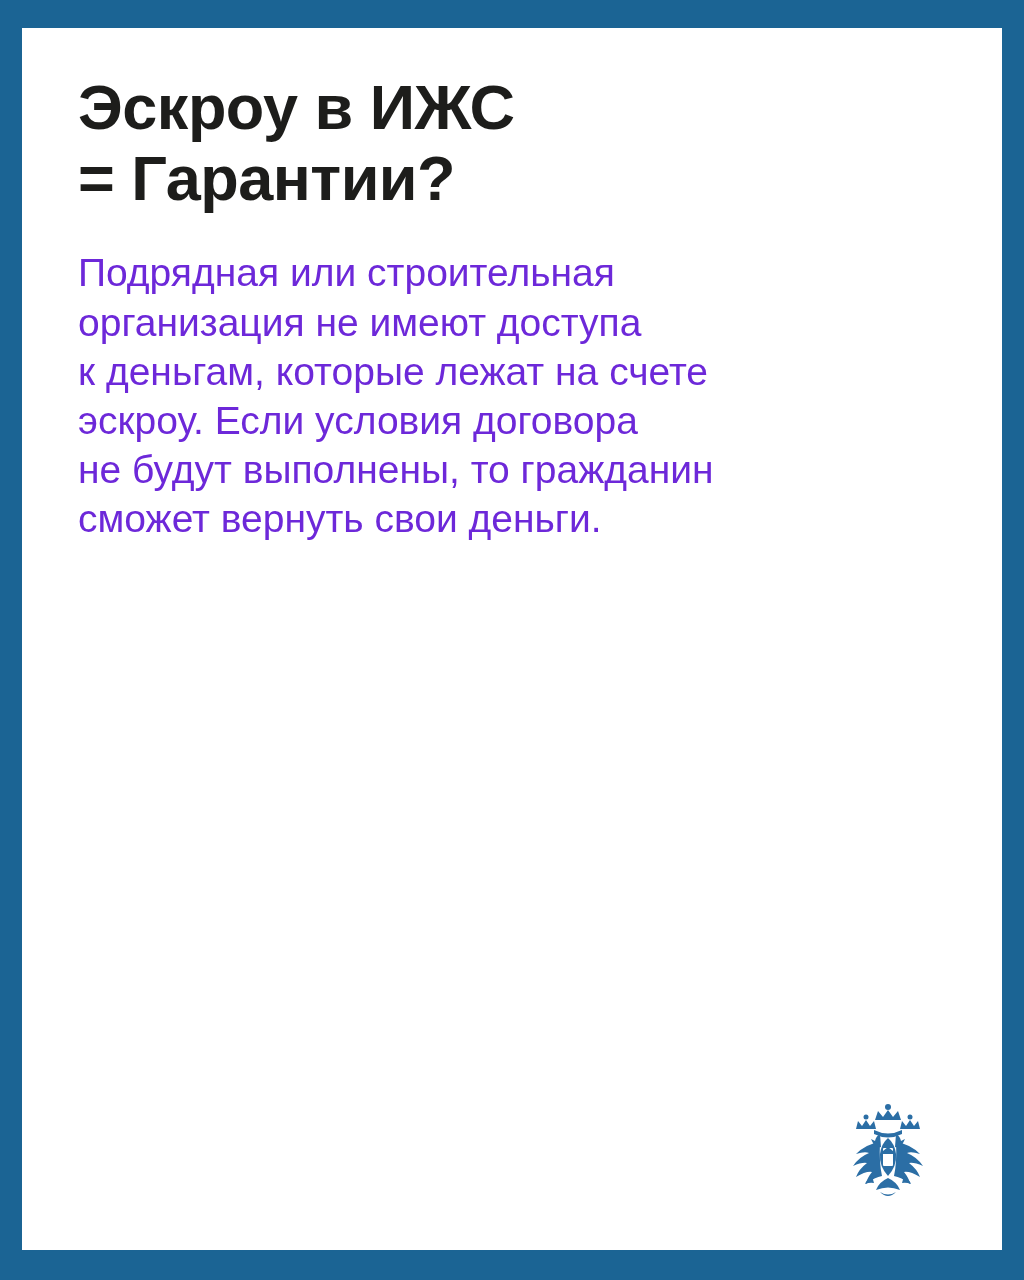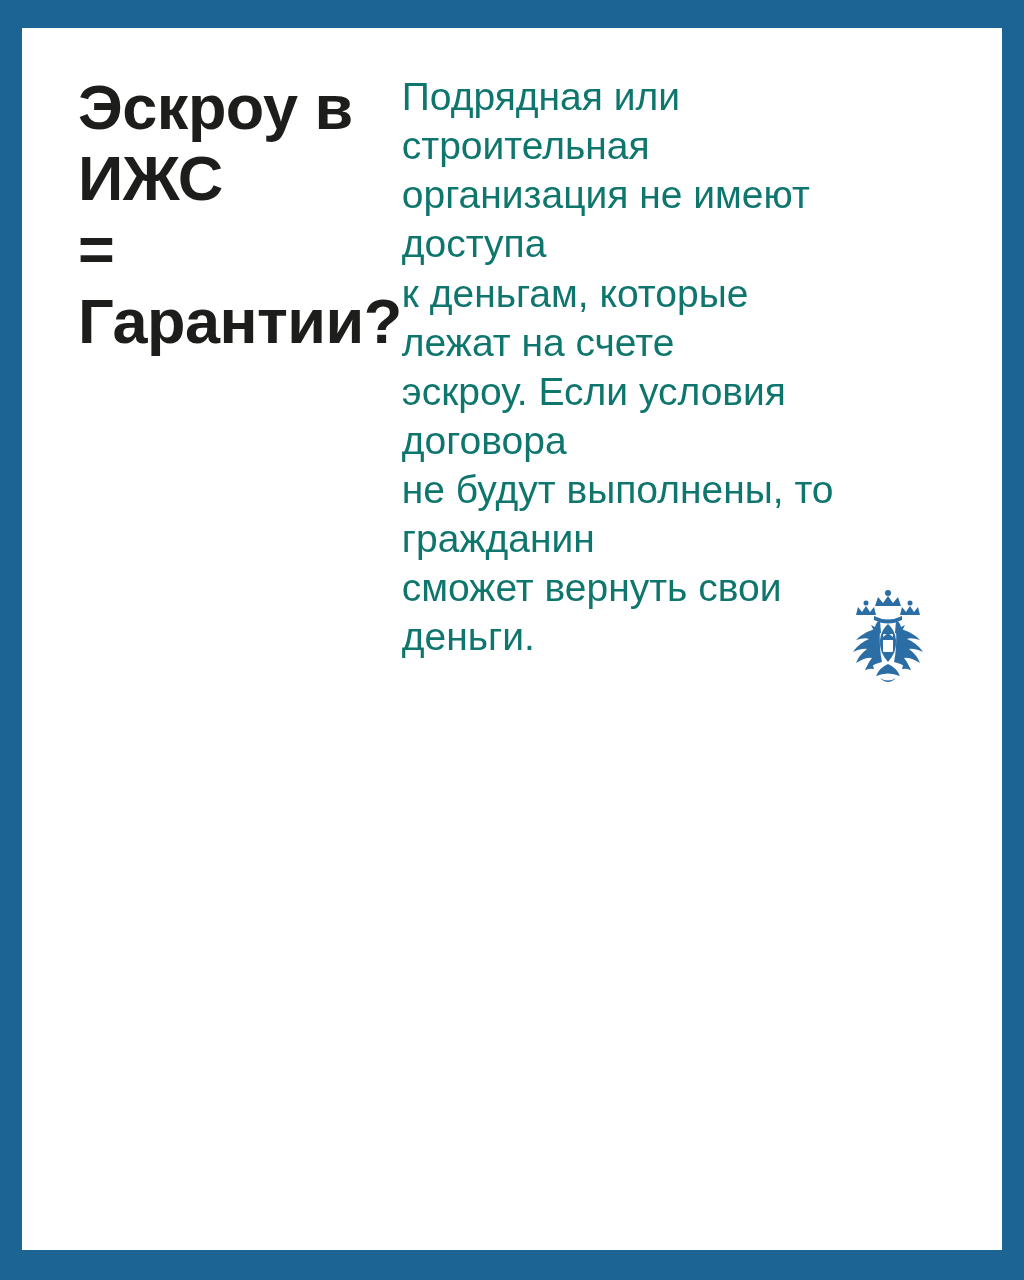--- a/index.html
+++ b/index.html
@@ -22,35 +22,35 @@
     padding: 28px 22px 30px 22px;
   }
   .card {
     position: relative;
     width: 100%;
     height: 100%;
     background: #ffffff;
     box-sizing: border-box;
     padding: 44px 56px 40px 56px;
     display: flex;
-    flex-direction: row;
+    flex-direction: column;
   }
   .headline {
     font-size: 63px;
     line-height: 1.13;
     font-weight: bold;
     color: #1d1d1b;
     letter-spacing: -0.5px;
     margin: 0 0 34px 0;
     white-space: pre-line;
   }
   .body-text {
     font-size: 39px;
     line-height: 1.26;
-    color: #0f766e;
+    color: #6d28d9;
     font-weight: normal;
     margin: 0;
     white-space: pre-line;
     max-width: 820px;
   }
   .spacer {
     flex: 1 1 auto;
   }
   .logo-row {
     display: flex;

